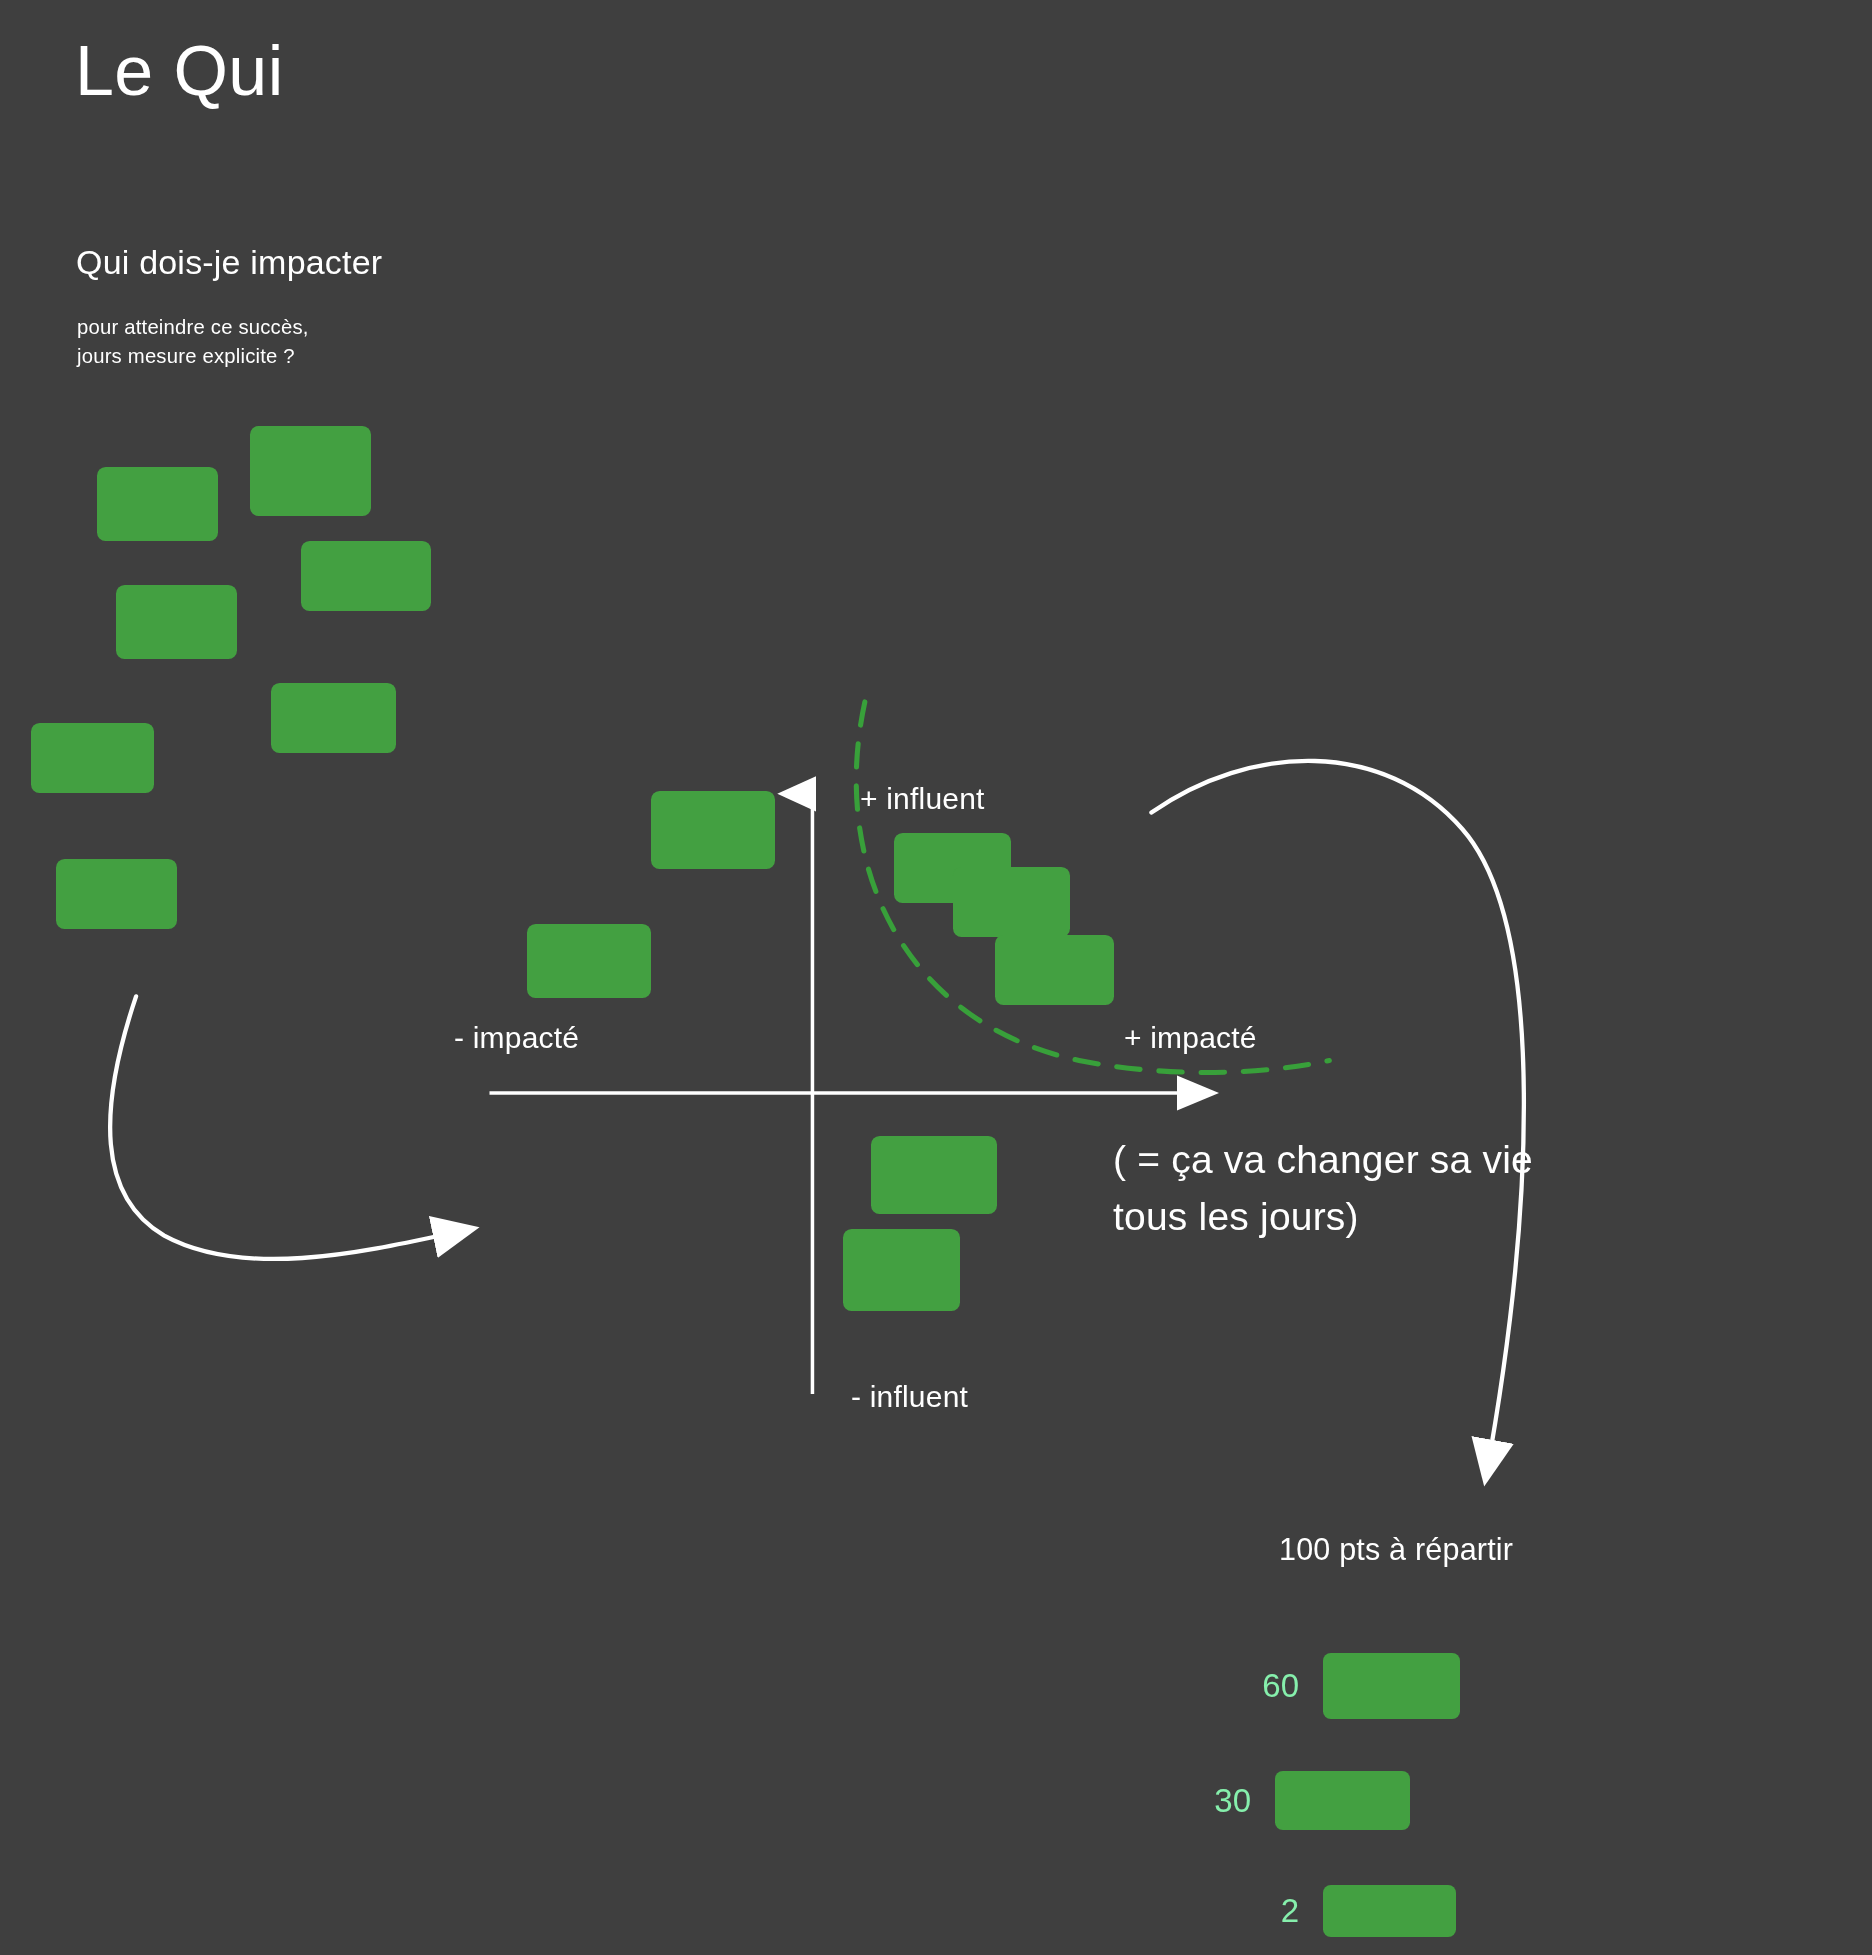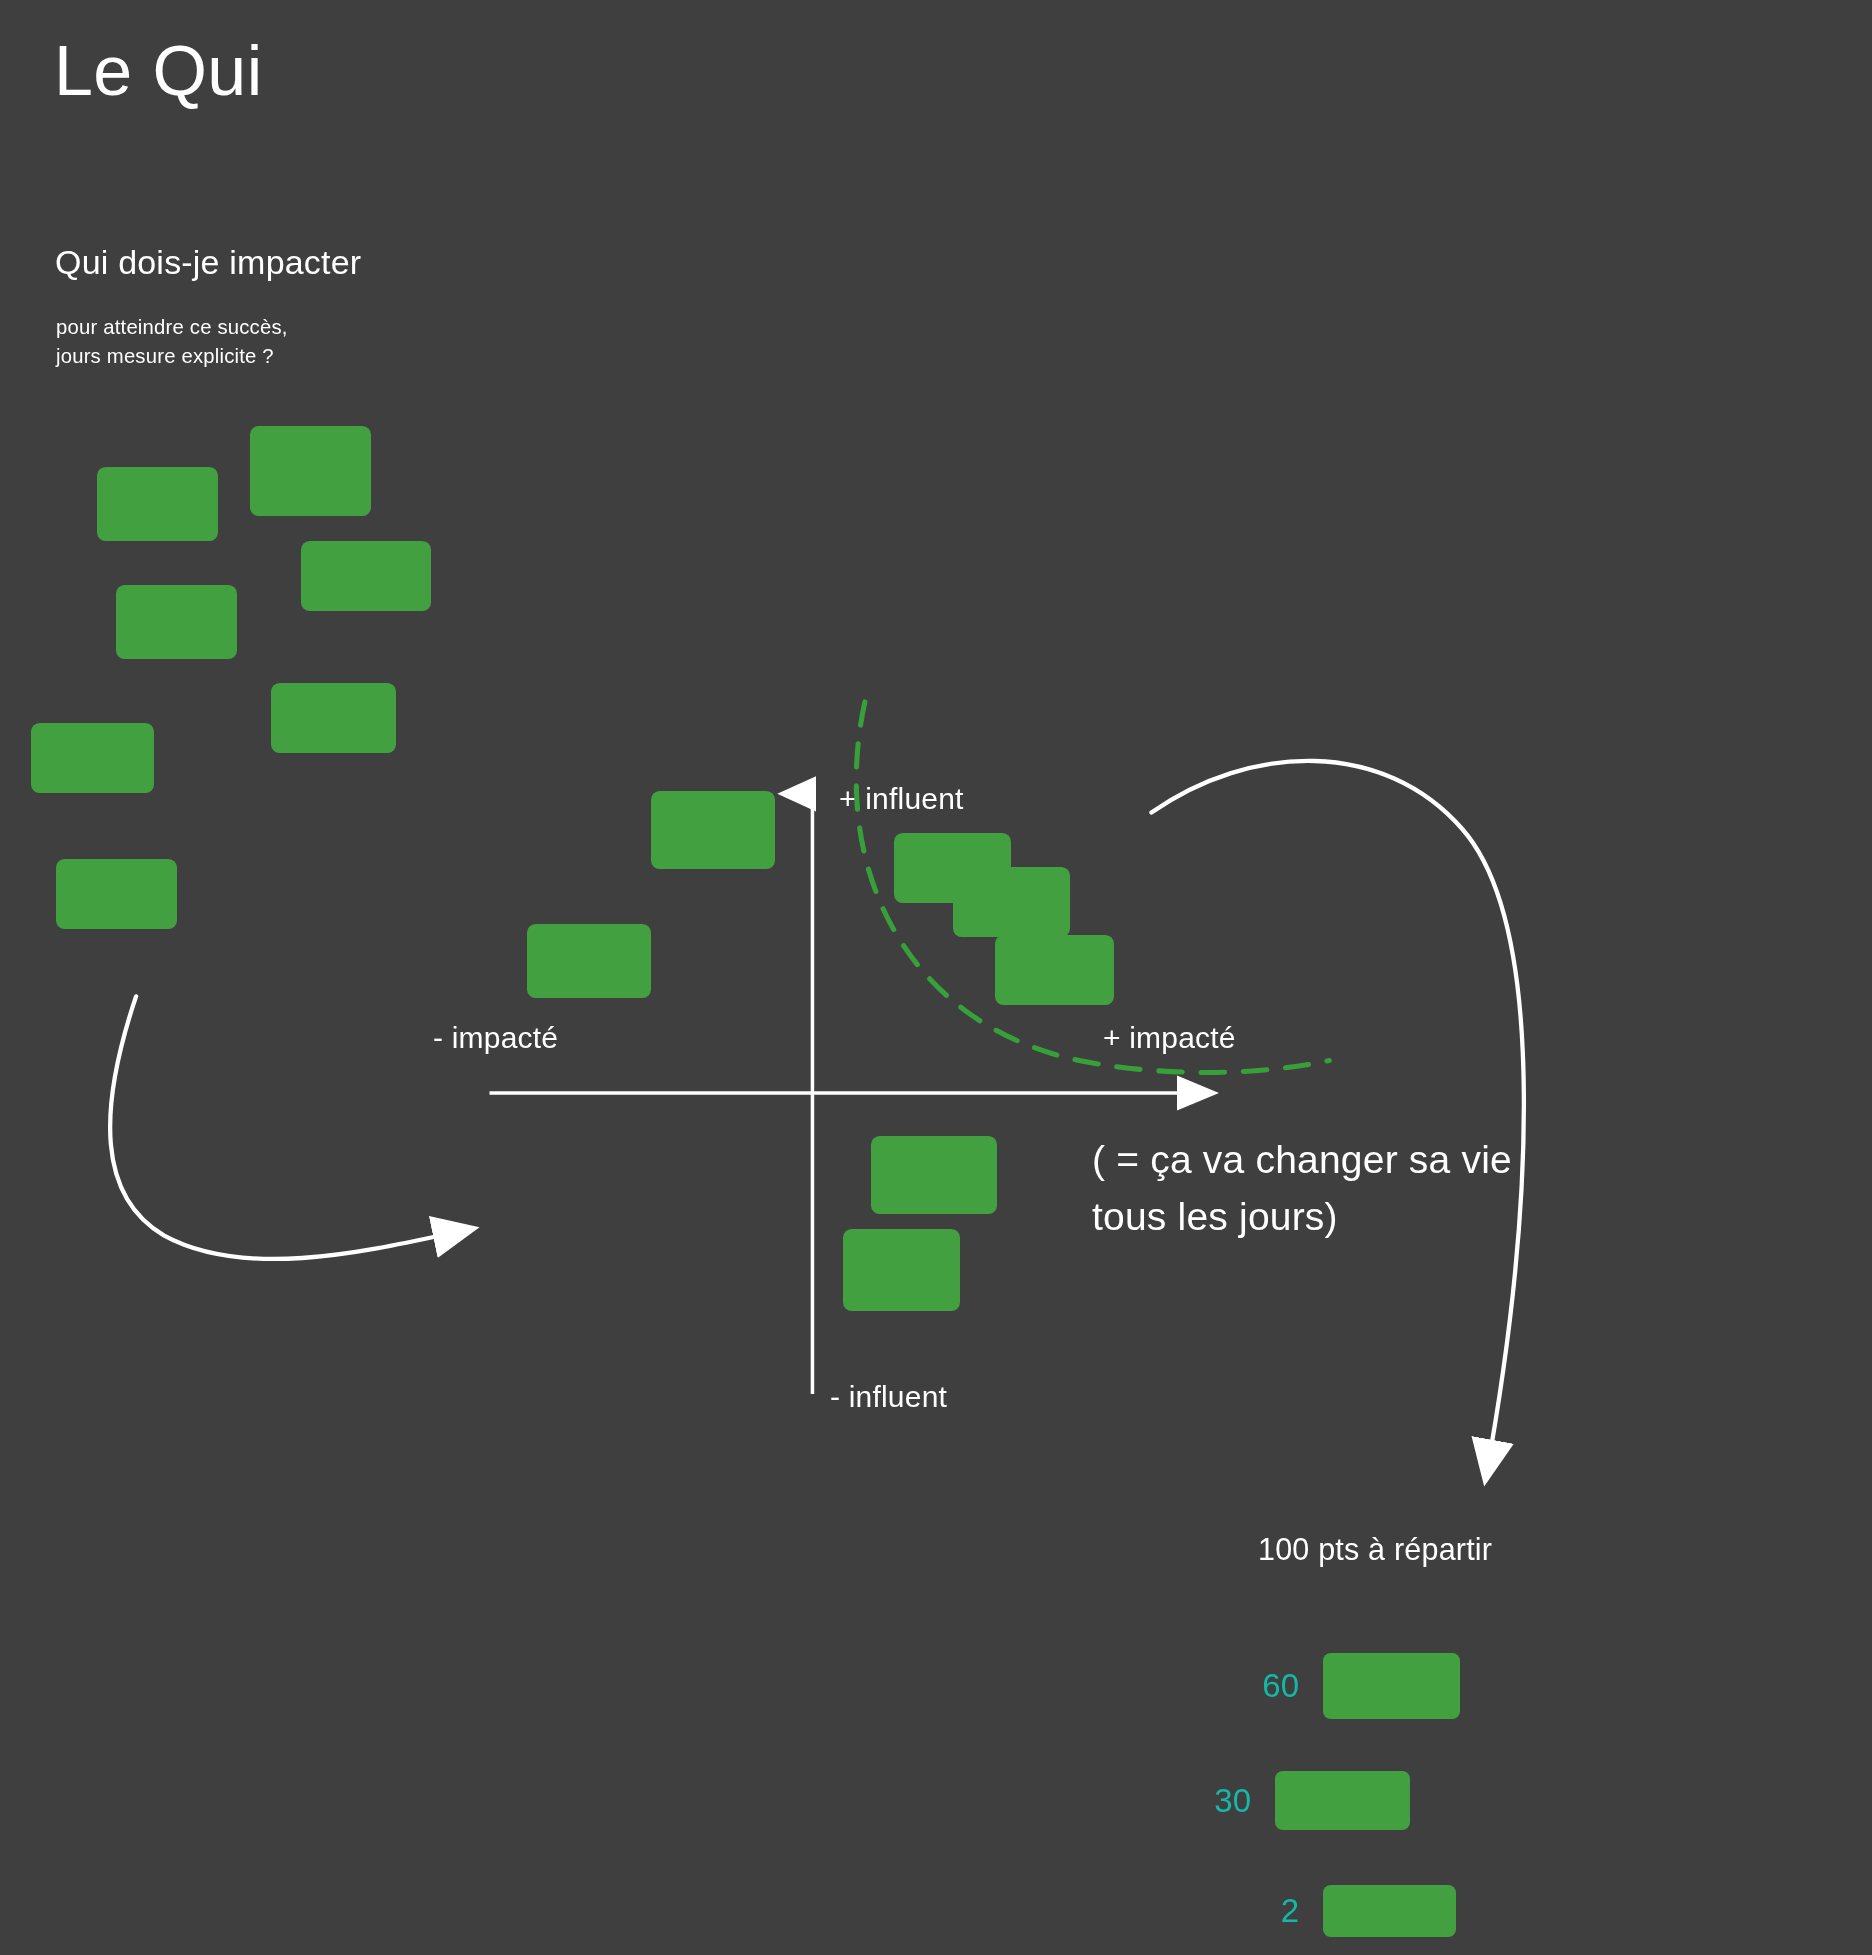--- a/index.html
+++ b/index.html
@@ -16,20 +16,21 @@
     height: 2101px;
     background: #3f3f3f;
     overflow: hidden;
   }
   .txt {
     position: absolute;
     color: #ffffff;
     white-space: pre;
     letter-spacing: 0.2px;
     font-weight: 300;
+    margin-left: 21px;
   }
   #page-title {
     left: 54px;
     top: 36px;
     font-size: 70px;
     line-height: 1.0;
     font-weight: 300;
     letter-spacing: 0.4px;
   }
   #section-question {
@@ -68,21 +69,21 @@
     font-weight: 300;
   }
   .legend-row {
     position: absolute;
     display: flex;
     align-items: center;
     justify-content: flex-end;
     gap: 23.5px;
   }
   .legend-value {
-    color: #14b8a6;
+    color: #86efac;
     font-size: 33px;
     font-weight: 300;
     white-space: pre;
     text-align: right;
     min-width: 55px;
   }
   .legend-swatch {
     background: #43a041;
     border-radius: 7.8px;
   }

